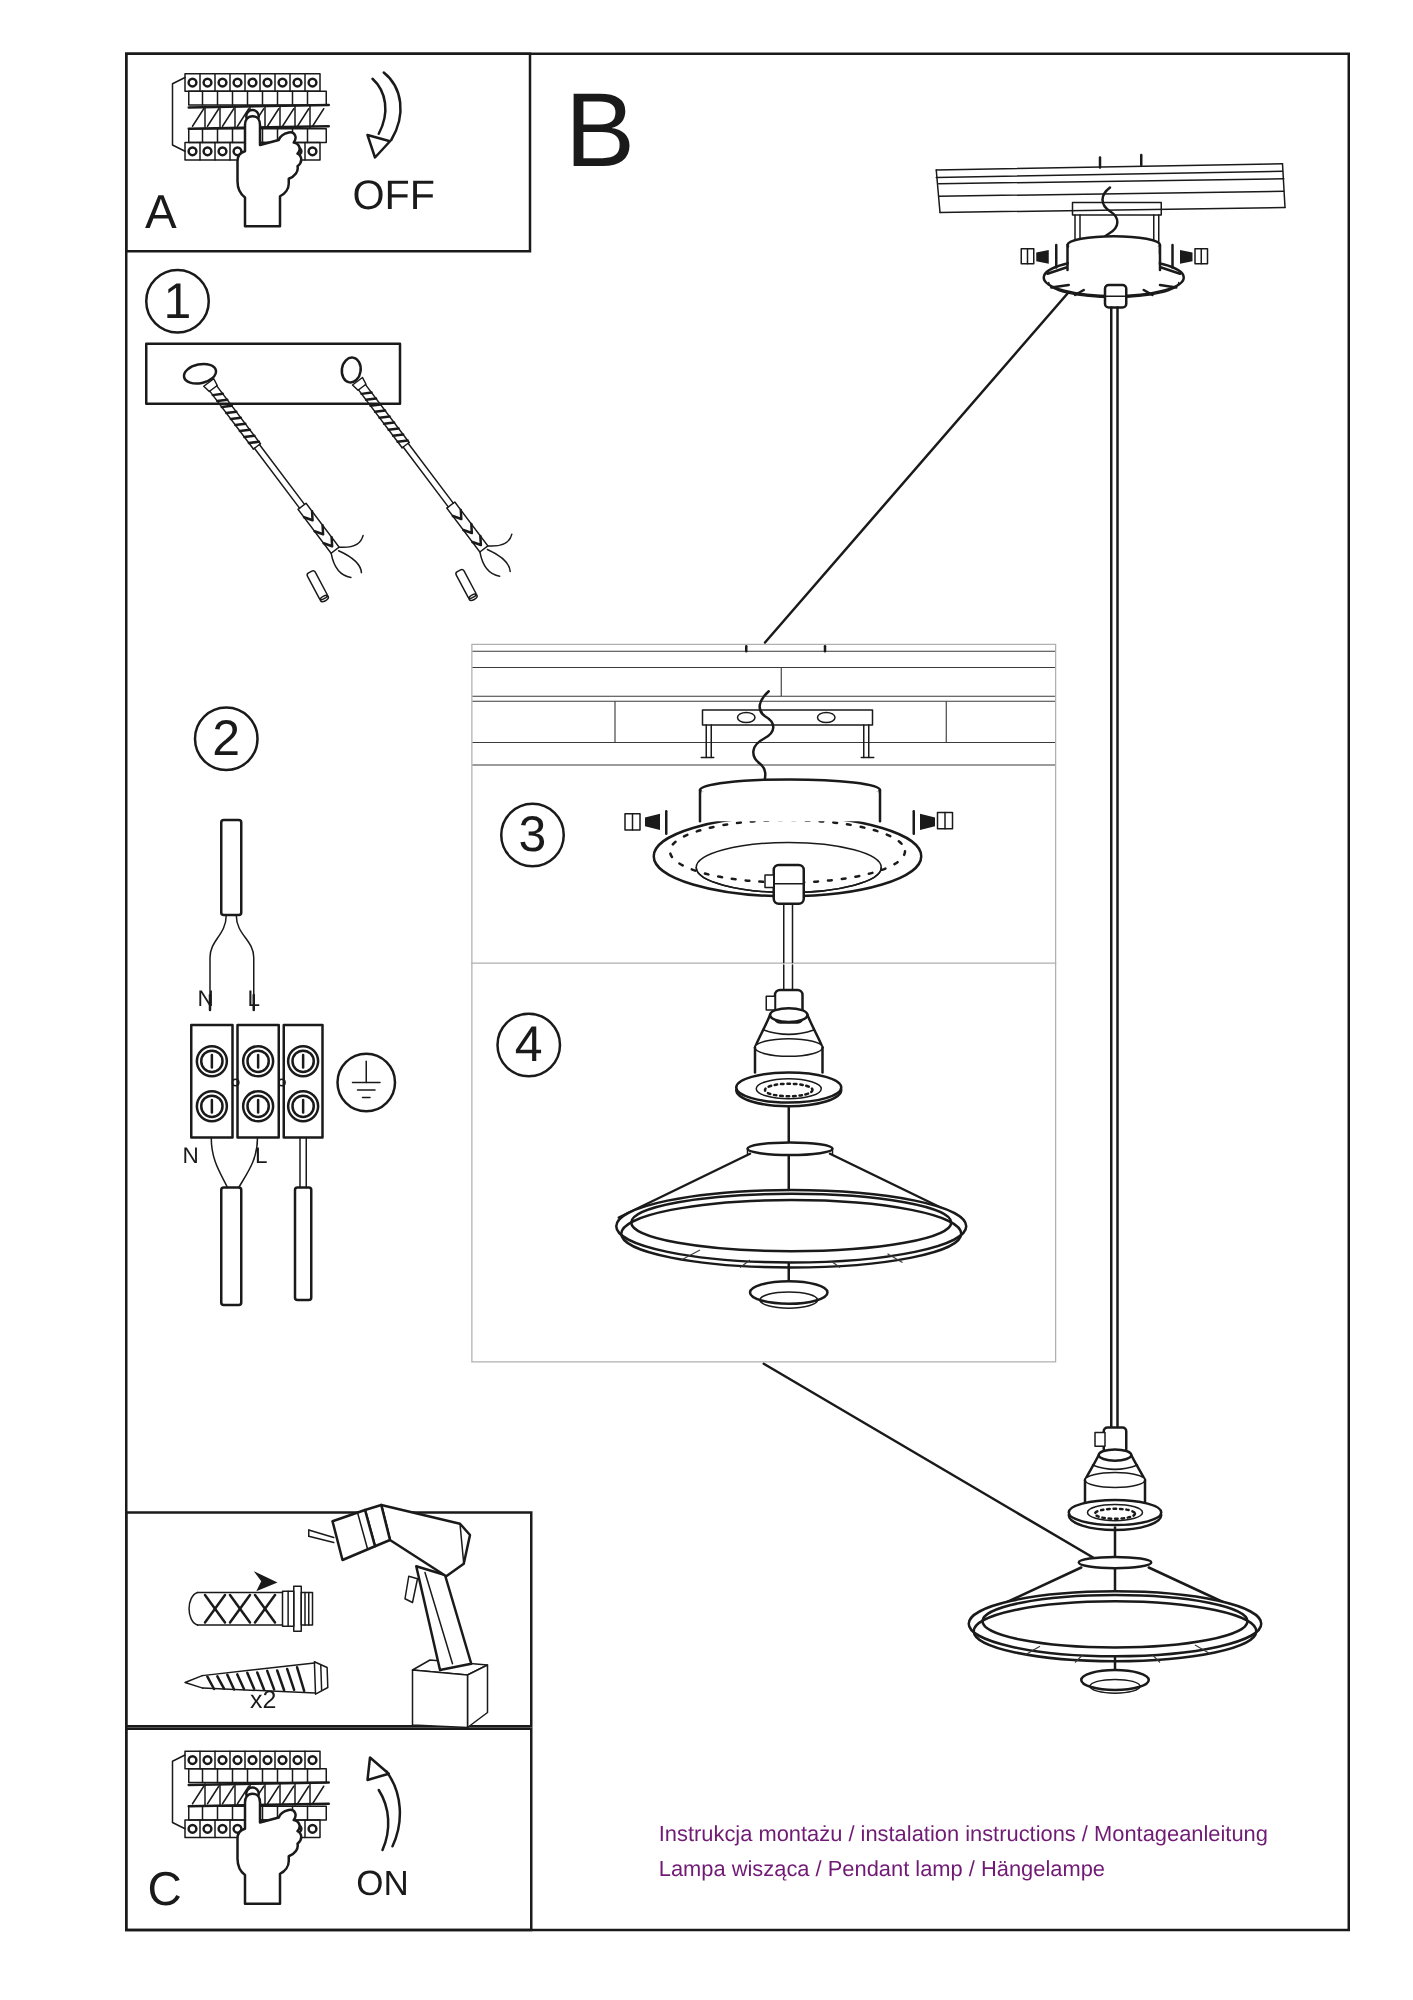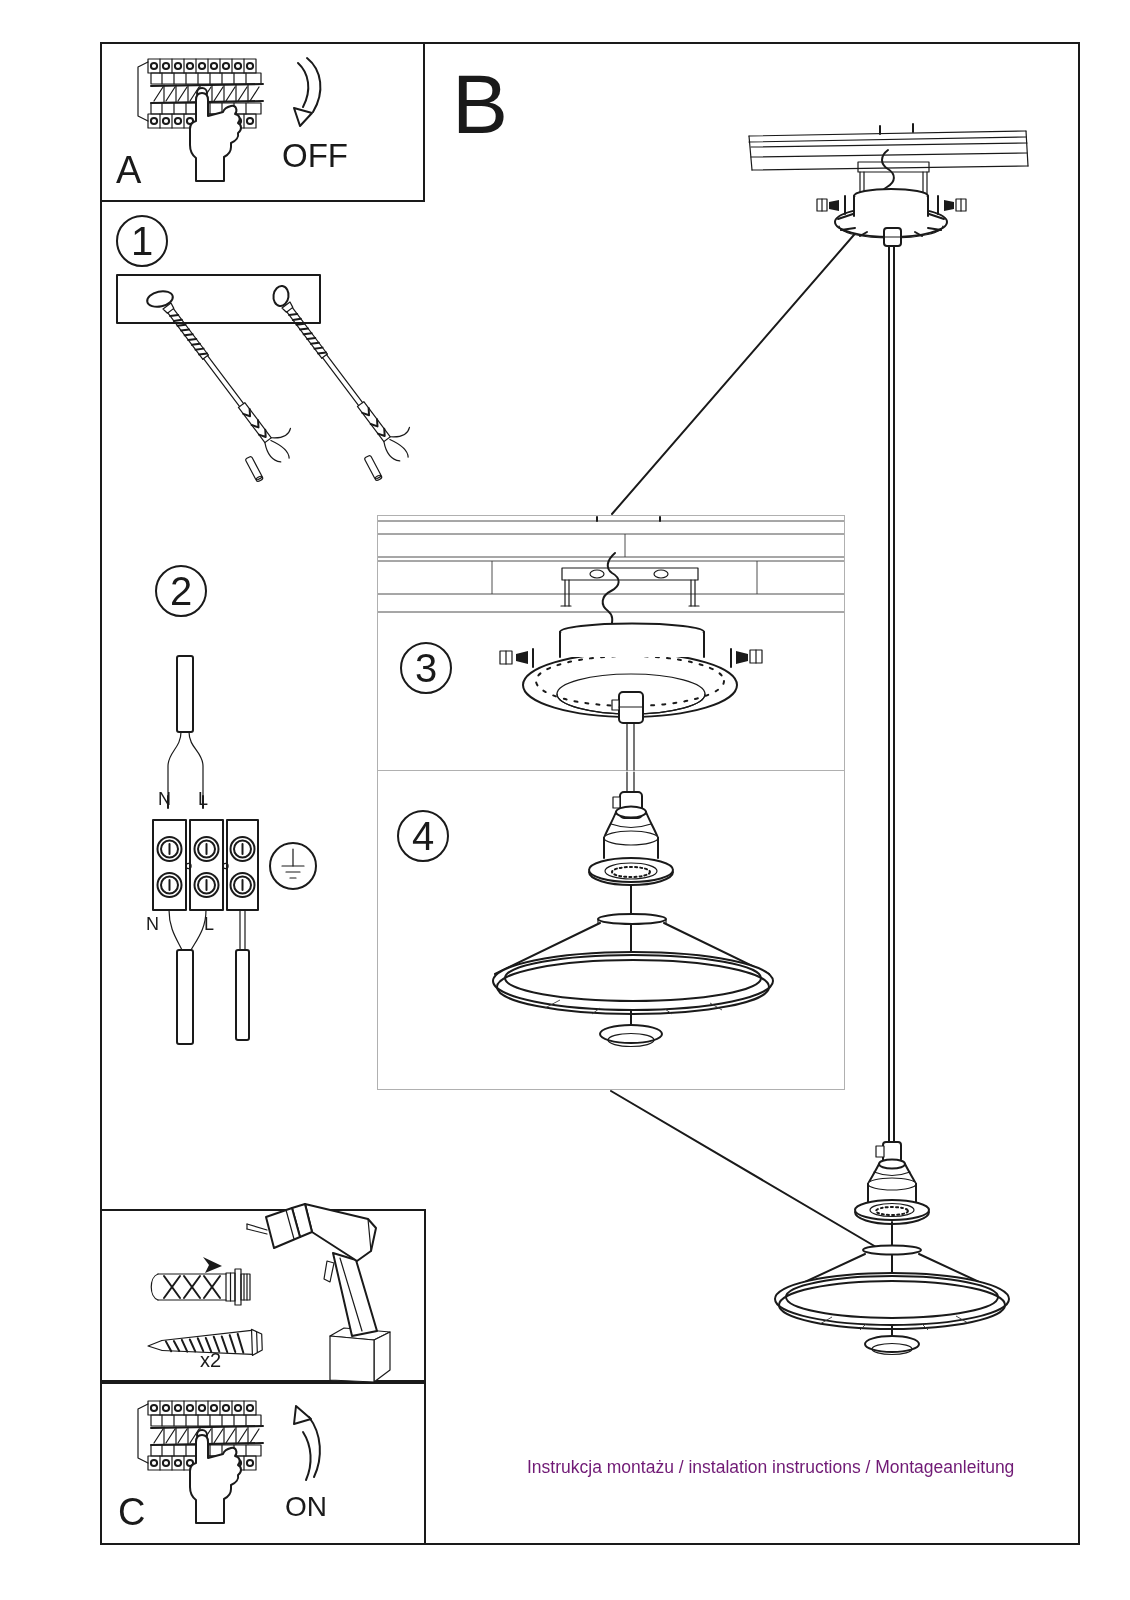--- a/index.html
+++ b/index.html
@@ -501,14 +501,15 @@
     </div>
 
   <div class="label" style="left:158px;top:790px;font-size:18px;">N</div>
   <div class="label" style="left:198px;top:790px;font-size:18px;">L</div>
   <div class="label" style="left:146px;top:915px;font-size:18px;">N</div>
   <div class="label" style="left:204px;top:915px;font-size:18px;">L</div>
 
   <div class="label" style="left:200px;top:1305px;font-size:20px;margin-top:44px;">x2</div>
 
   <div class="footer-line" style="left:527px;top:1457px;">Instrukcja montażu / instalation instructions / Montageanleitung</div>
+  <div class="footer-line" style="left:527px;top:1485px;">Lampa wisząca / Pendant lamp / Hängelampe</div>
 
 </div>
 
 </body></html>

